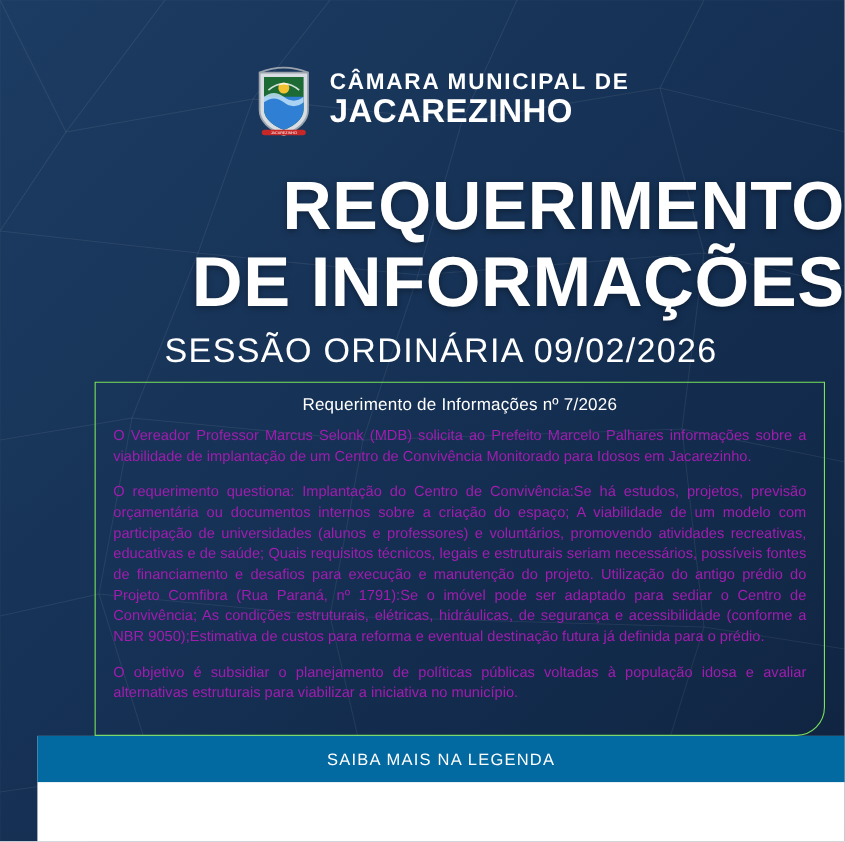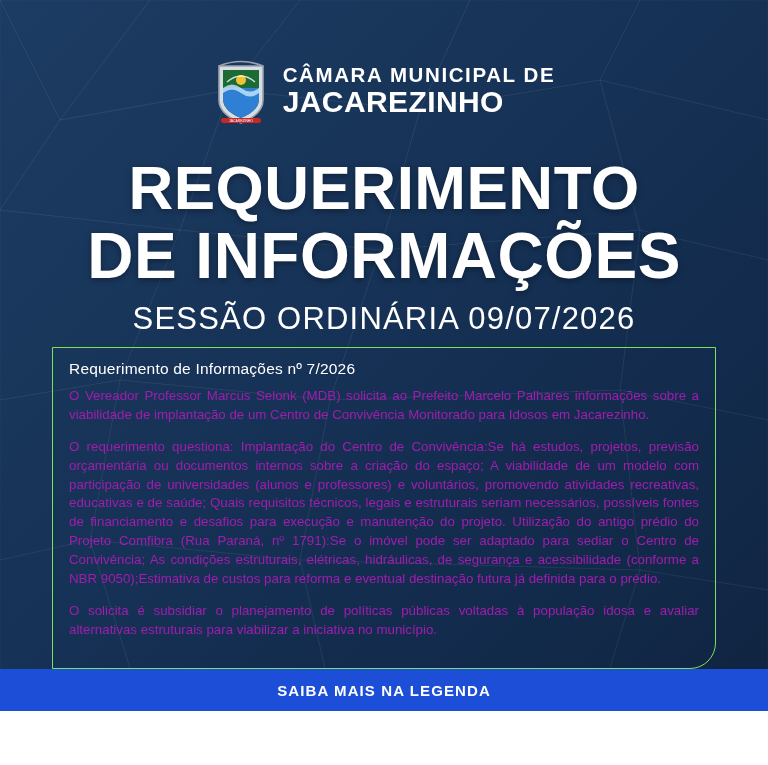--- a/index.html
+++ b/index.html
@@ -14,20 +14,21 @@
     width: 768px;
     height: 765px;
     background:
       linear-gradient(135deg, rgba(255,255,255,0.035) 0%, rgba(255,255,255,0) 40%),
       radial-gradient(ellipse at 20% 10%, #1b3a63 0%, rgba(27,58,99,0) 55%),
       radial-gradient(ellipse at 85% 25%, #17355c 0%, rgba(23,53,92,0) 50%),
       radial-gradient(ellipse at 50% 80%, #102a4d 0%, rgba(16,42,77,0) 60%),
       linear-gradient(180deg, #0d2banner 0%, #0b2344 100%),
       #0b2344;
     overflow: hidden;
+    padding-left: 34px;
   }
   
   .facets { position: absolute; inset: 0; }
   .facets svg { display: block; width: 100%; height: 100%; }
 
   .content { position: relative; z-index: 3; width: 100%; height: 100%; }
 
   
   .brand {
     display: flex;
@@ -60,20 +61,21 @@
 
   
   .title-block { text-align: center; margin-top: 34px; }
   .title-main {
     color: #ffffff;
     font-weight: bold;
     font-size: 62px;
     letter-spacing: 0.5px;
     line-height: 0.98;
     text-shadow: 0 2px 6px rgba(0,0,0,0.35);
+    text-align: right;
   }
   .title-main .l2 { display: block; font-size: 64px; margin-top: 6px; }
   .subtitle {
     color: #ffffff;
     font-size: 31px;
     letter-spacing: 1.2px;
     margin-top: 14px;
     font-weight: normal;
   }
 
@@ -83,20 +85,21 @@
     left: 52px;
     top: 347px;
     width: 664px;
     height: 322px;
     border: 1.5px solid #7ae35a;
     border-radius: 0 0 26px 0;
     padding: 12px 16px 10px 16px;
     color: #ffffff;
   }
   .card-title {
+    text-align: center;
     font-size: 15.5px;
     letter-spacing: 0.2px;
     margin-bottom: 9px;
     color: #ffffff;
   }
   .card p {
     font-size: 13.3px;
     line-height: 1.42;
     text-align: justify;
     color: #a21caf;
@@ -109,26 +112,26 @@
     left: 0; bottom: 0;
     width: 100%;
     height: 96px;
     background: #ffffff;
   }
   .footer-bar {
     position: absolute;
     left: 0; top: 0;
     width: 100%;
     height: 42px;
-    background: #1d4ed8;
+    background: #0369a1;
     color: #ffffff;
     display: flex;
     align-items: center;
     justify-content: center;
-    font-weight: bold;
+    font-weight: normal;
     font-size: 15px;
     letter-spacing: 1.1px;
   }
 </style>
 </head>
 <body>
 
 <div class="poster">
 
   <div class="facets">
@@ -192,29 +195,29 @@
         <div class="brand-line1">CÂMARA MUNICIPAL DE</div>
         <div class="brand-line2">JACAREZINHO</div>
       </div>
     </div>
 
     <div class="title-block">
       <div class="title-main">
         <span class="l1">REQUERIMENTO</span>
         <span class="l2">DE INFORMAÇÕES</span>
       </div>
-      <div class="subtitle">SESSÃO ORDINÁRIA 09/07/2026</div>
+      <div class="subtitle">SESSÃO ORDINÁRIA 09/02/2026</div>
     </div>
 
     <div class="card">
       <div class="card-title">Requerimento de Informações nº 7/2026</div>
       <p>O Vereador Professor Marcus Selonk (MDB) solicita ao Prefeito Marcelo Palhares informações sobre a viabilidade de implantação de um Centro de Convivência Monitorado para Idosos em Jacarezinho.</p>
       <p>O requerimento questiona:
 Implantação do Centro de Convivência:Se há estudos, projetos, previsão orçamentária ou documentos internos sobre a criação do espaço; A viabilidade de um modelo com participação de universidades (alunos e professores) e voluntários, promovendo atividades recreativas, educativas e de saúde; Quais requisitos técnicos, legais e estruturais seriam necessários, possíveis fontes de financiamento e desafios para execução e manutenção do projeto. Utilização do antigo prédio do Projeto Comfibra (Rua Paraná, nº 1791):Se o imóvel pode ser adaptado para sediar o Centro de Convivência; As condições estruturais, elétricas, hidráulicas, de segurança e acessibilidade (conforme a NBR 9050);Estimativa de custos para reforma e eventual destinação futura já definida para o prédio.</p>
-      <p>O solicita é subsidiar o planejamento de políticas públicas voltadas à população idosa e avaliar alternativas estruturais para viabilizar a iniciativa no município.</p>
+      <p>O objetivo é subsidiar o planejamento de políticas públicas voltadas à população idosa e avaliar alternativas estruturais para viabilizar a iniciativa no município.</p>
     </div>
 
     <div class="footer">
       <div class="footer-bar">SAIBA MAIS NA LEGENDA</div>
     </div>
 
   </div>
 </div>
 
 </body></html>

